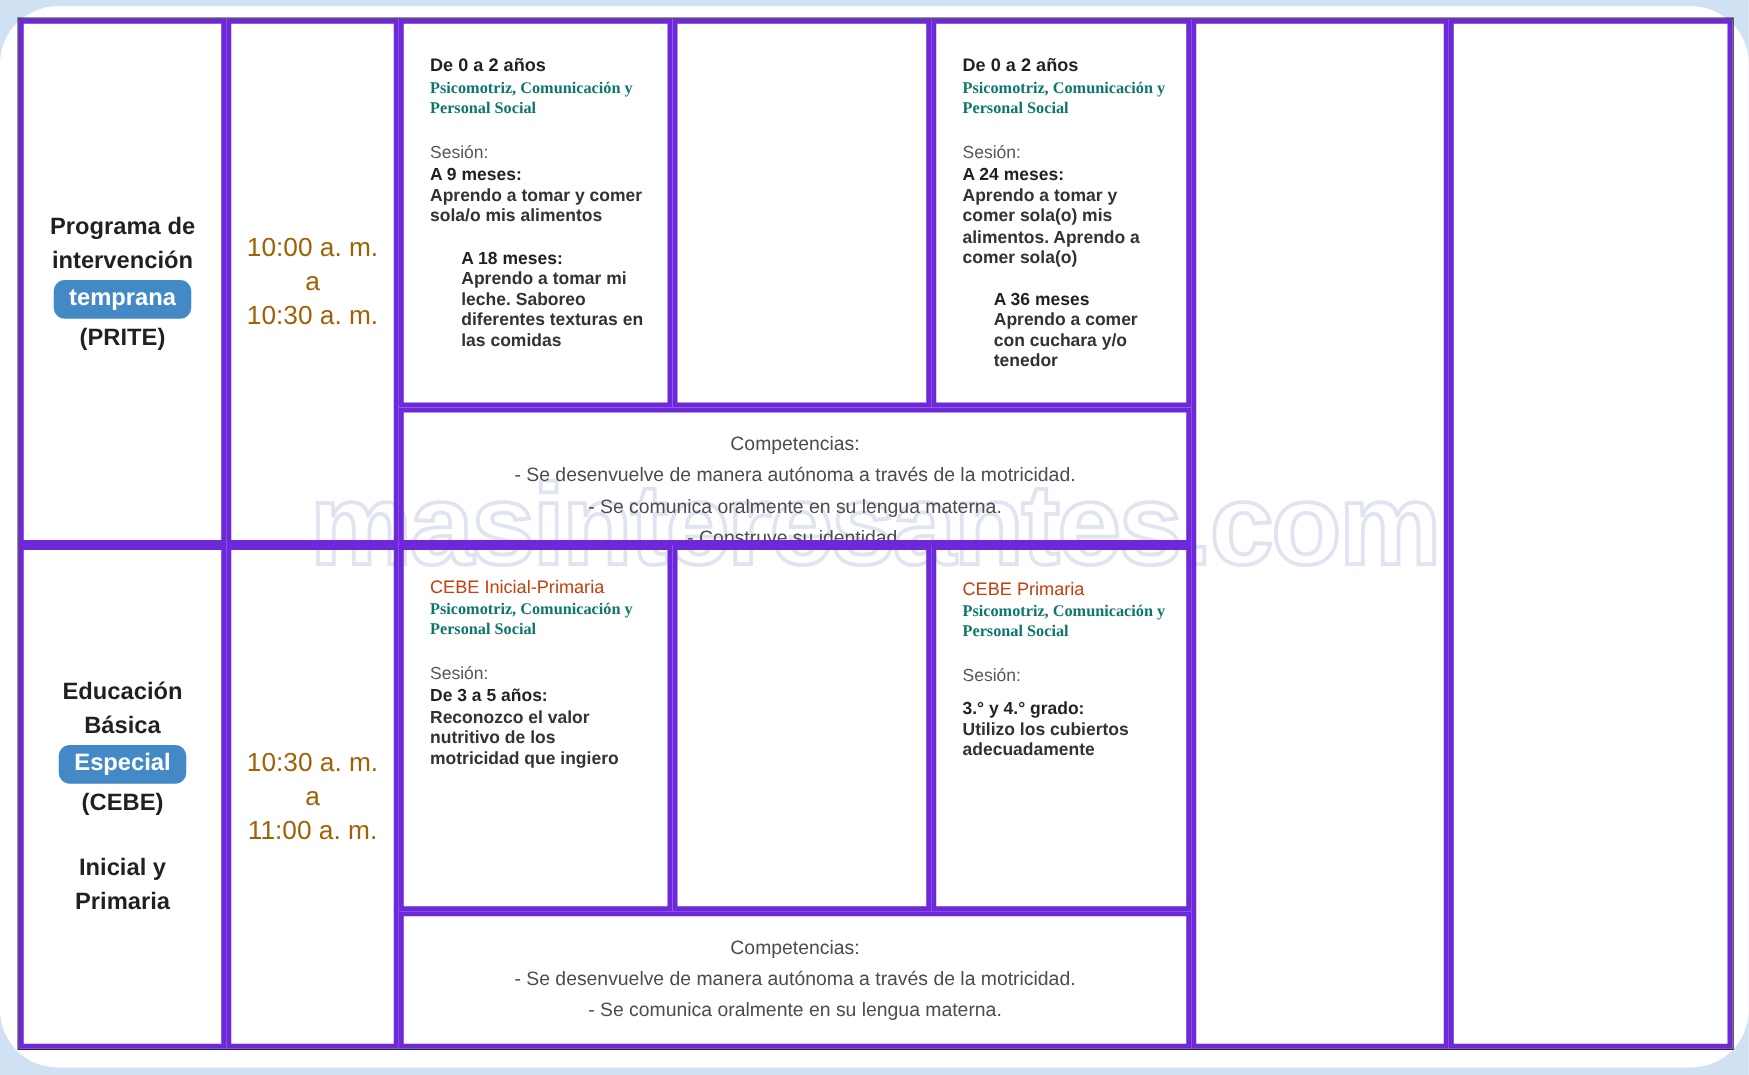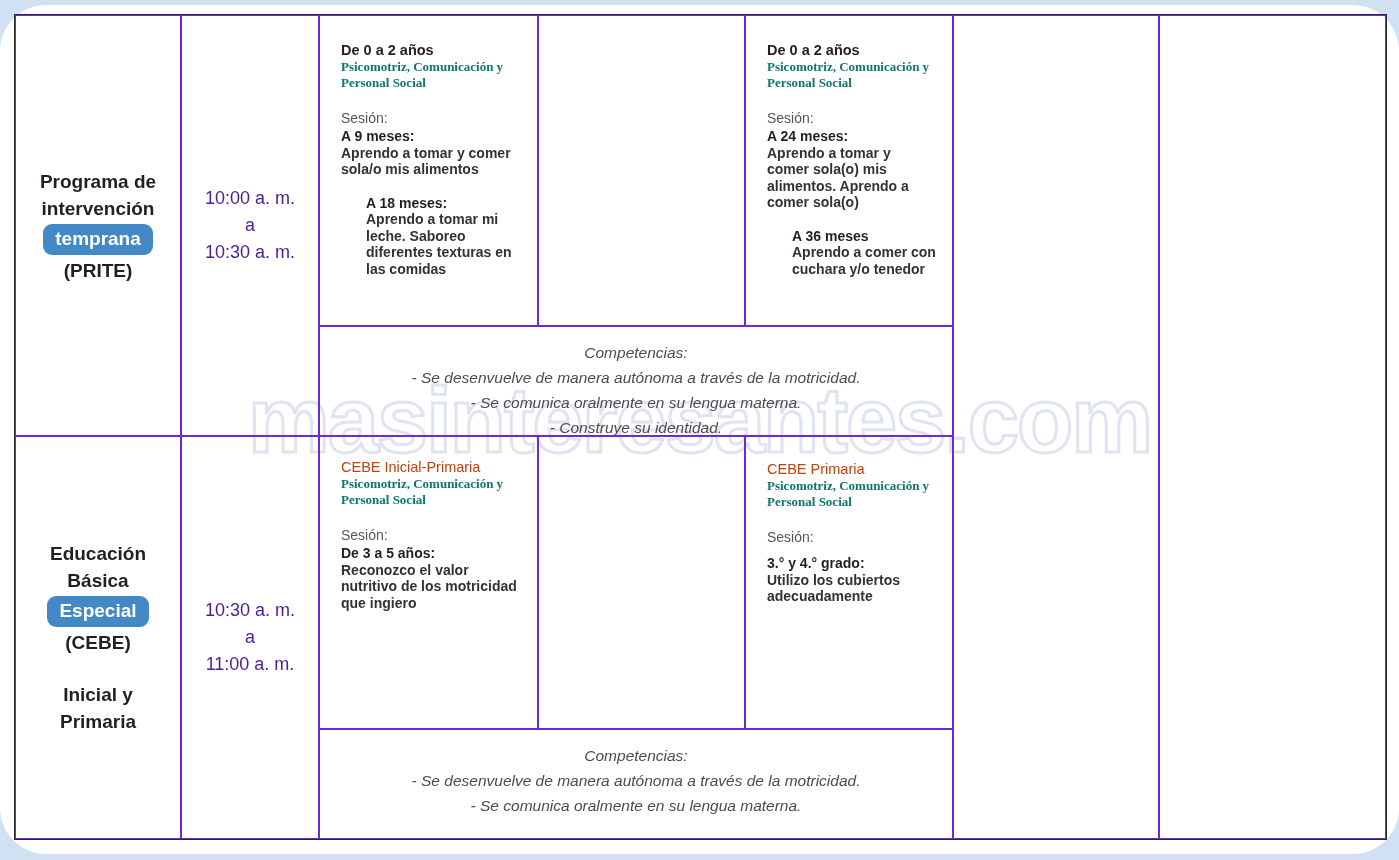--- a/index.html
+++ b/index.html
@@ -19,47 +19,47 @@
     color:transparent; -webkit-text-stroke:3px #e0e4f0;
     z-index:2; pointer-events:none;
   }
   .schedule {
     position:absolute; left:14px; top:14px; z-index:3;
     display:grid;
     grid-template-columns:166px 138px 219px 207px 208px 206px 227px;
     grid-template-rows:311px 110px 293px 110px;
     border:1px solid #2b2a2b;
   }
-  .cell { border:1px solid #6d28d9; background:transparent; overflow:hidden; }
+  .cell { border:4px solid #6d28d9; background:transparent; overflow:hidden; }
   .program-cell {
     display:flex; flex-direction:column; justify-content:center; align-items:center;
     text-align:center; color:#231f20; font-weight:700; font-size:19px; line-height:27px;
     padding:6px;
   }
   .program-cell .badge {
     display:inline-block; background:#4389c5; color:#ffffff;
     padding:1px 12px 3px; border-radius:9px; margin:2px 0;
   }
   .program-cell .bottom-block { margin-top:25px; }
   .time-cell {
     display:flex; flex-direction:column; justify-content:center; align-items:center;
-    text-align:center; color:#4c1d95; font-size:18px; line-height:27px; font-weight:400;
+    text-align:center; color:#a16207; font-size:21px; line-height:27px; font-weight:400;
   }
   .content-cell { padding:26px 16px 16px 21px; font-size:14px; line-height:16.5px; }
   .cell-title-dark { color:#231f20; font-weight:700; font-size:14.5px; }
   .cell-title-gray { color:#c2410c; font-weight:400; font-size:14.5px; }
   .areas { color:#0f766e; font-weight:700; font-size:13px; line-height:16.5px; margin-bottom:18px;font-family:Liberation Serif, serif; }
   .session-label { color:#54565a; font-weight:400; margin-bottom:2px; }
   .item { margin-top:0; }
   .item + .item { margin-top:17px;margin-left:25px; }
   .item-label { color:#231f20; font-weight:700; }
   .item-text { color:#353132; font-weight:600; }
   .comp-cell {
     grid-column:3 / span 3; text-align:center; color:#4b4c4f; font-size:15.5px;
-    padding-top:13px; line-height:25px;font-style:italic;
+    padding-top:13px; line-height:25px;
   }
   .comp-title { font-weight:400; }
   .row1-span { grid-row:1 / span 2; }
   .row2-span { grid-row:3 / span 2; }
   .full-span { grid-row:1 / span 4; }
 </style>
 </head>
 <body>
 
 <div class="card"></div>

